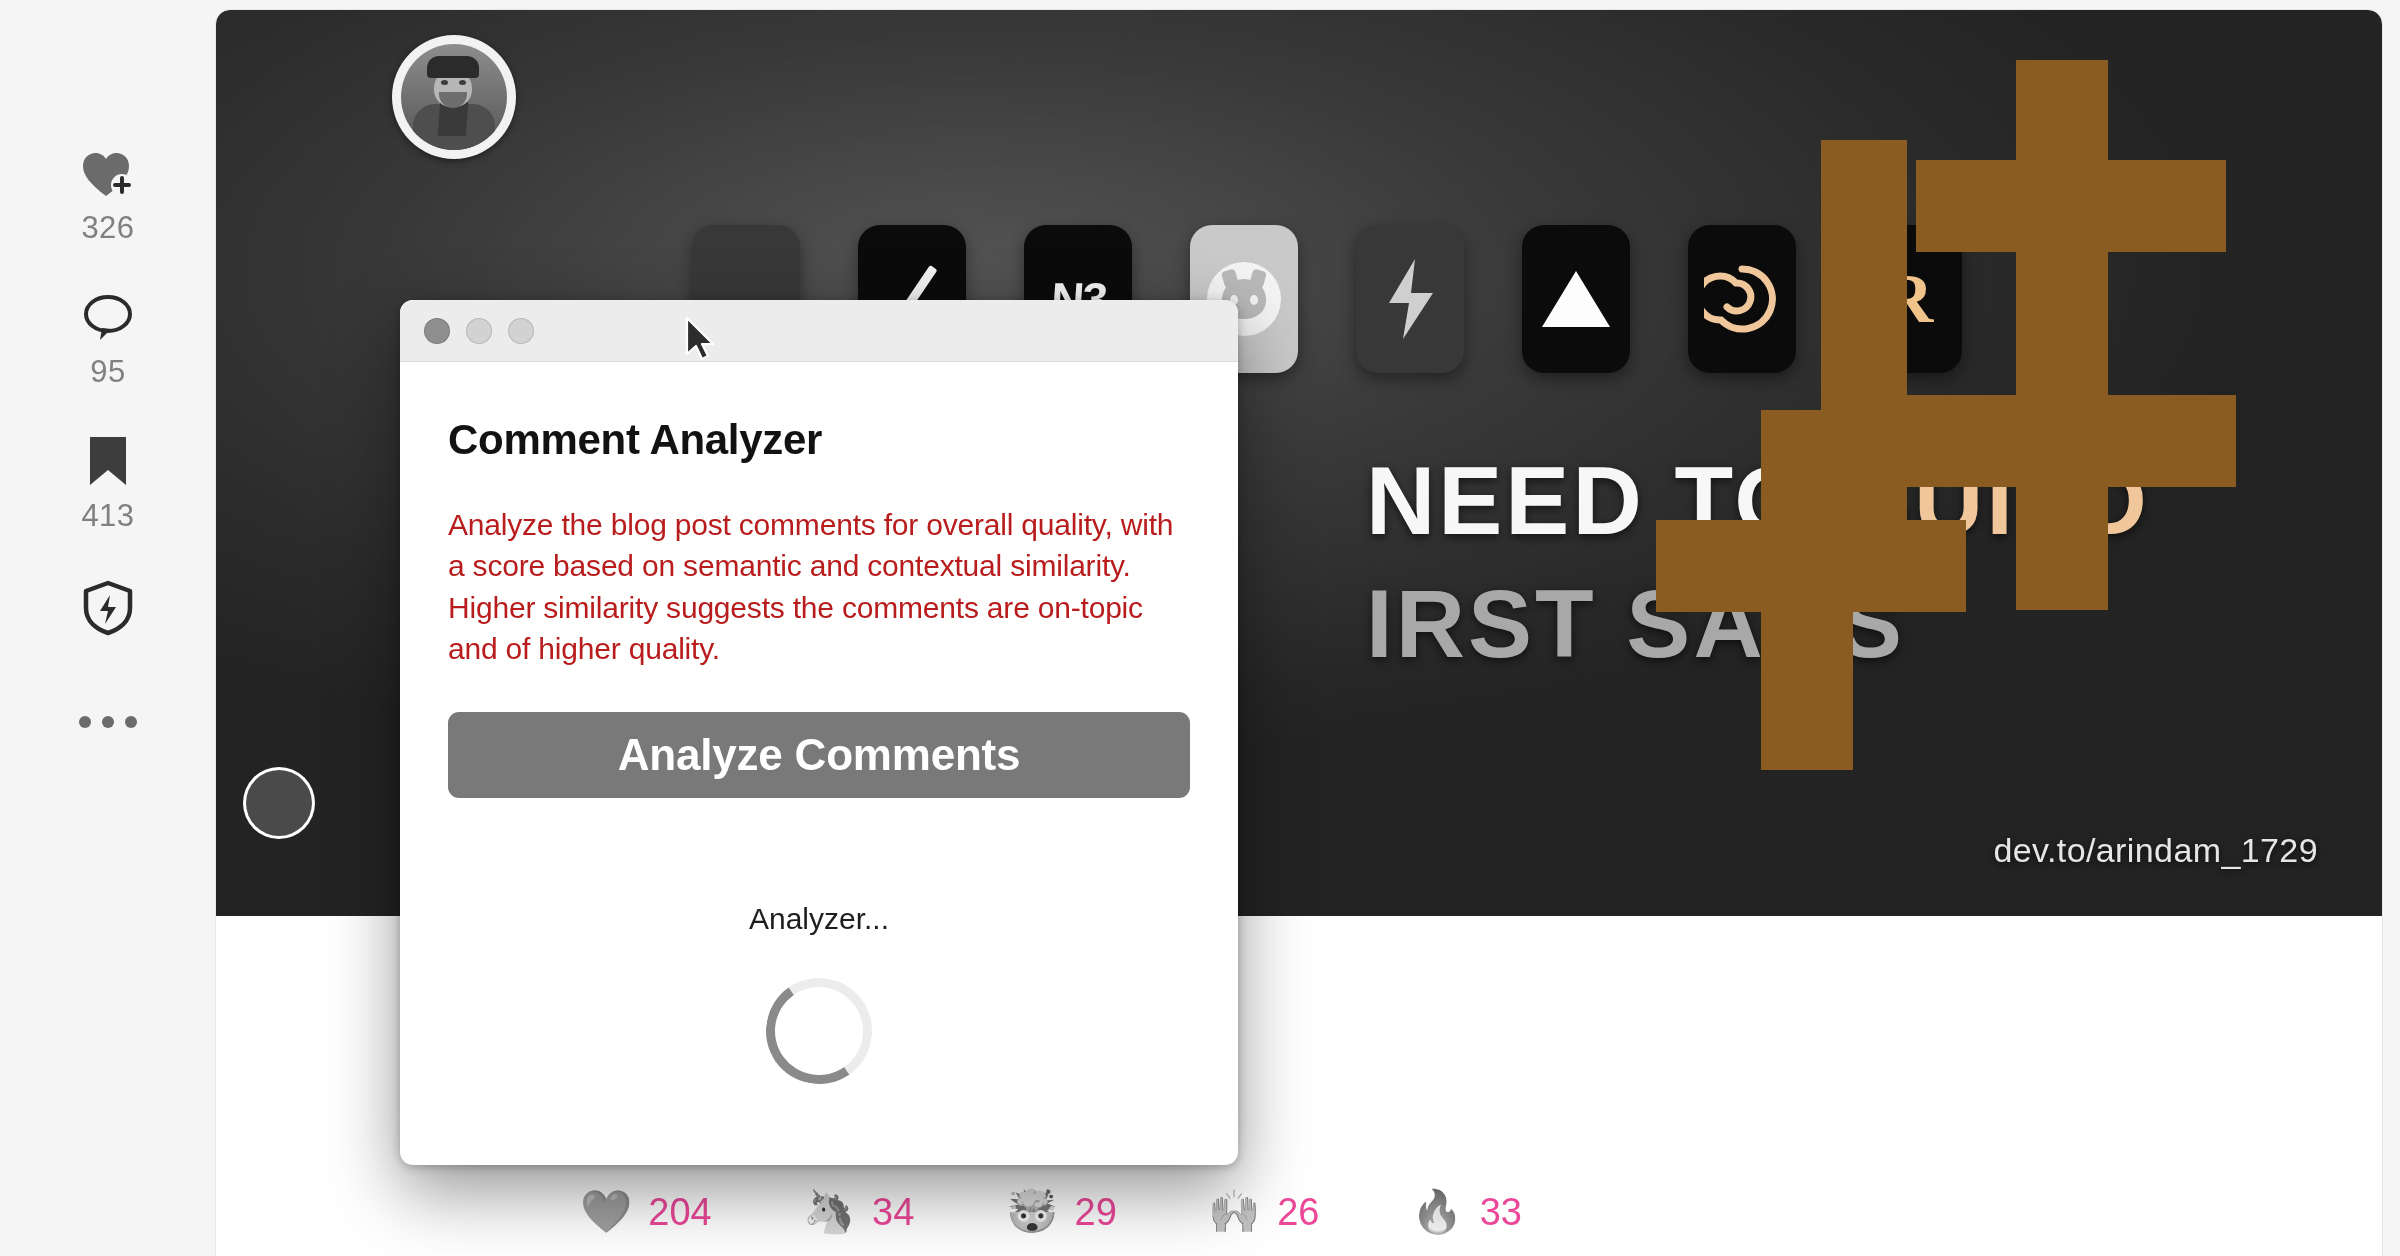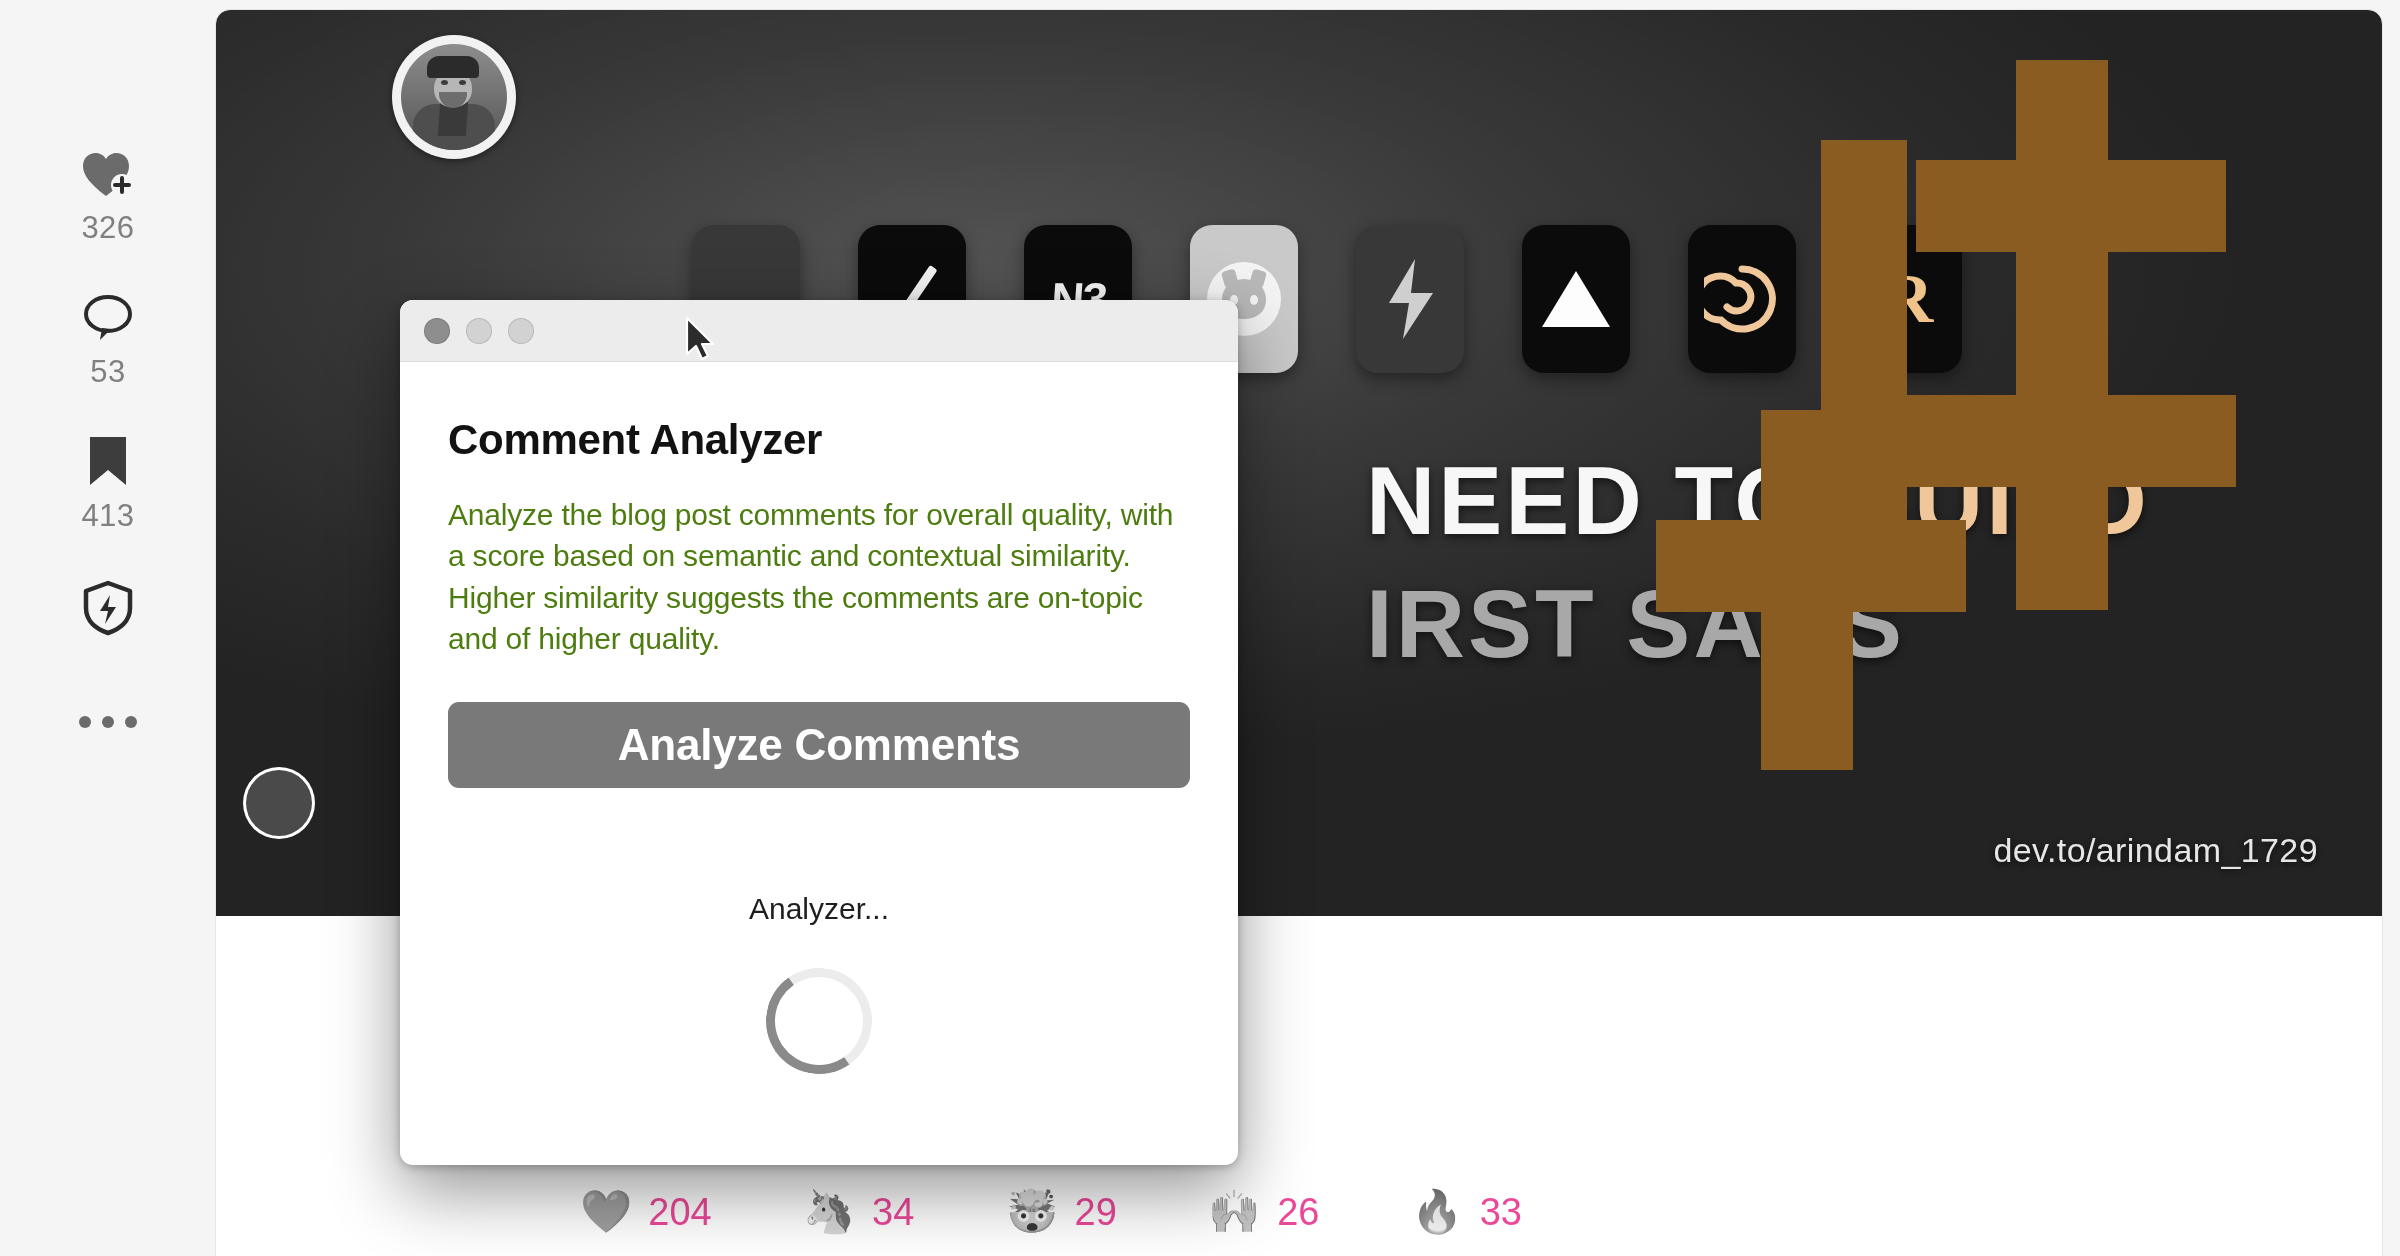--- a/index.html
+++ b/index.html
@@ -145,21 +145,21 @@
     display:flex; align-items:center; padding-left:24px; gap:16px; position:relative;
   }
   .tl { width:26px; height:26px; border-radius:50%; border:1px solid rgba(0,0,0,.12); }
   .tl.a { background:#8e8e8e; } .tl.b { background:#d2d2d2; } .tl.c { background:#d2d2d2; }
   .modal-body { padding: 40px 48px 0 48px; }
   .modal-title {
     font-size:42px; font-weight:700; color:#121212; letter-spacing:-.3px;
     margin-top: 14px;
   }
   .modal-desc {
-    margin-top:30px; font-size:30px; line-height:1.38; color:#4d7c0f; letter-spacing:-.2px;
+    margin-top:40px; font-size:30px; line-height:1.38; color:#b91c1c; letter-spacing:-.2px;
   }
   .analyze-btn {
     margin-top:42px; width:742px; height:86px; border-radius:11px;
     background:#797979; color:#fff; border:none; cursor:pointer;
     font-size:44px; font-weight:700; letter-spacing:-.2px;
     display:flex; align-items:center; justify-content:center;
     font-family:"Liberation Sans", sans-serif;
   }
   .status-text {
     margin-top:104px; text-align:center; font-size:30px; color:#1e1e1e;
@@ -191,21 +191,21 @@
       <span class="rail-count">326</span>
     </div>
 
     <div class="rail-item" style="margin-top:46px;">
       <span class="rail-icon">
         <svg width="54" height="52" viewBox="0 0 54 52">
           <ellipse cx="27" cy="22" rx="22" ry="17" fill="none" stroke="#2b2b2b" stroke-width="4"></ellipse>
           <path d="M21 36 L19 48 L30 37 Z" fill="#2b2b2b"></path>
         </svg>
       </span>
-      <span class="rail-count">53</span>
+      <span class="rail-count">95</span>
     </div>
 
     <div class="rail-item" style="margin-top:44px;">
       <span class="rail-icon">
         <svg width="46" height="54" viewBox="0 0 46 54">
           <path d="M5 3 h36 v48 l-18 -15 l-18 15 Z" fill="#3d3d3d"></path>
         </svg>
       </span>
       <span class="rail-count">413</span>
     </div>

